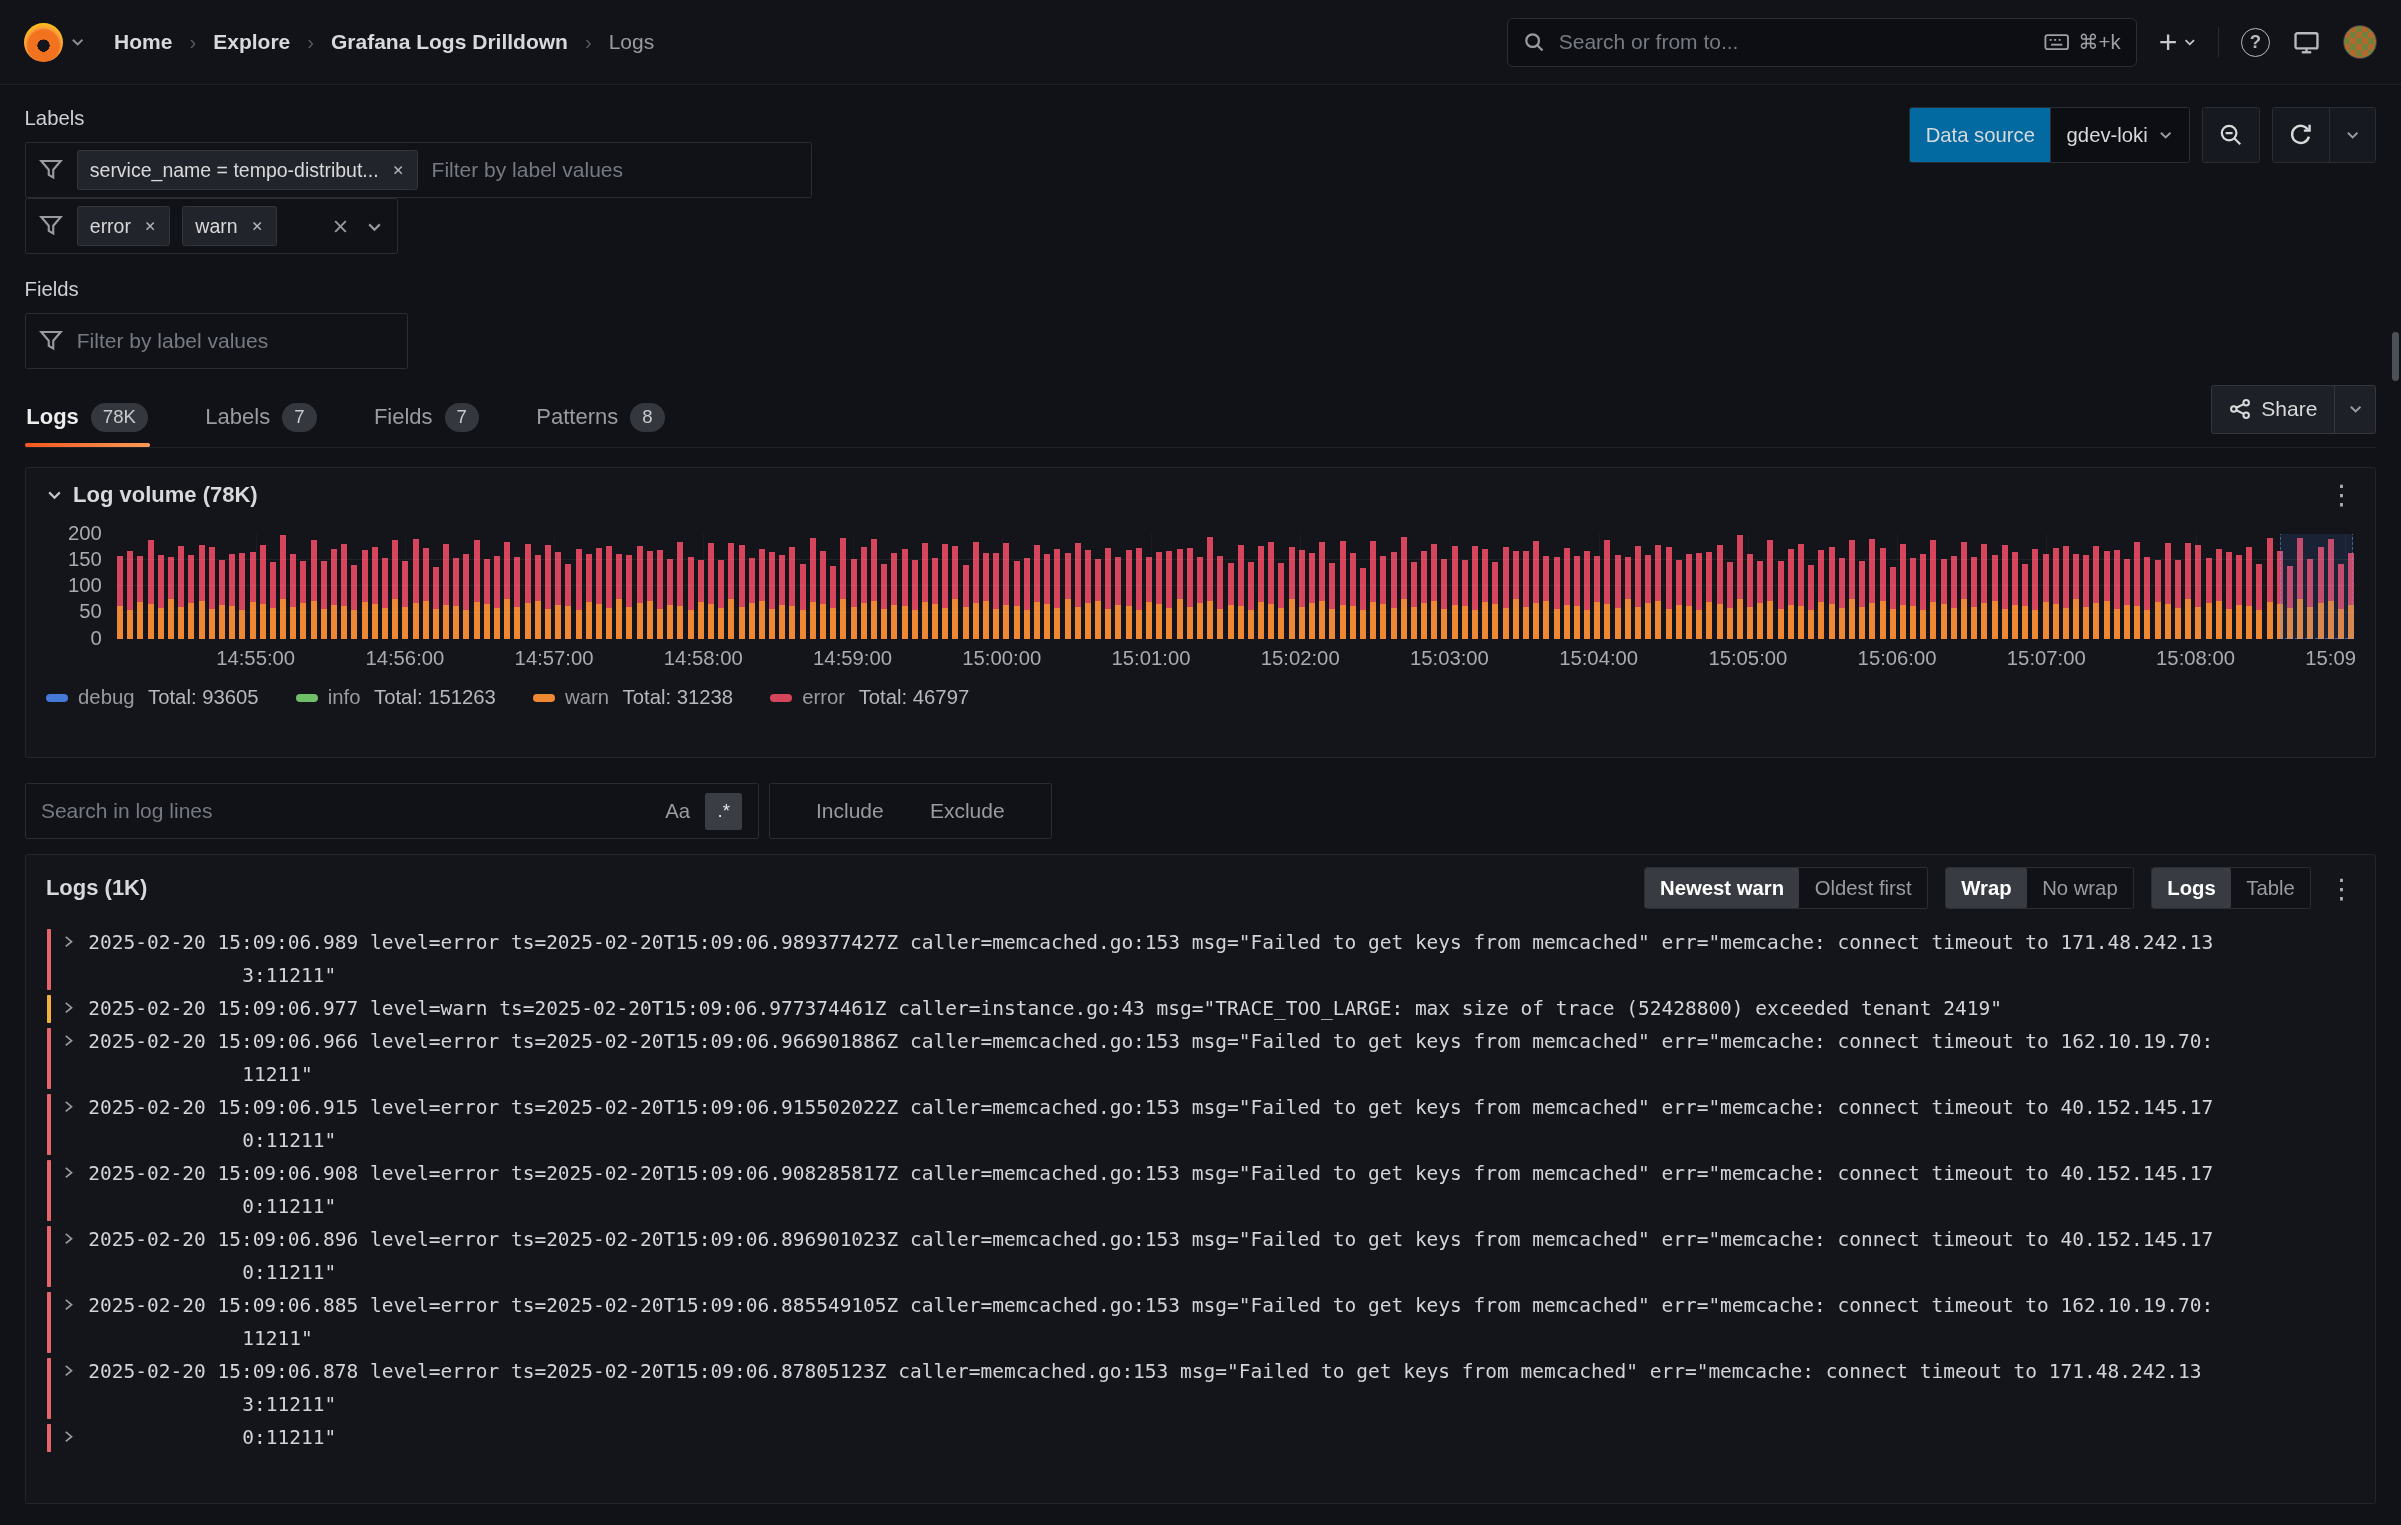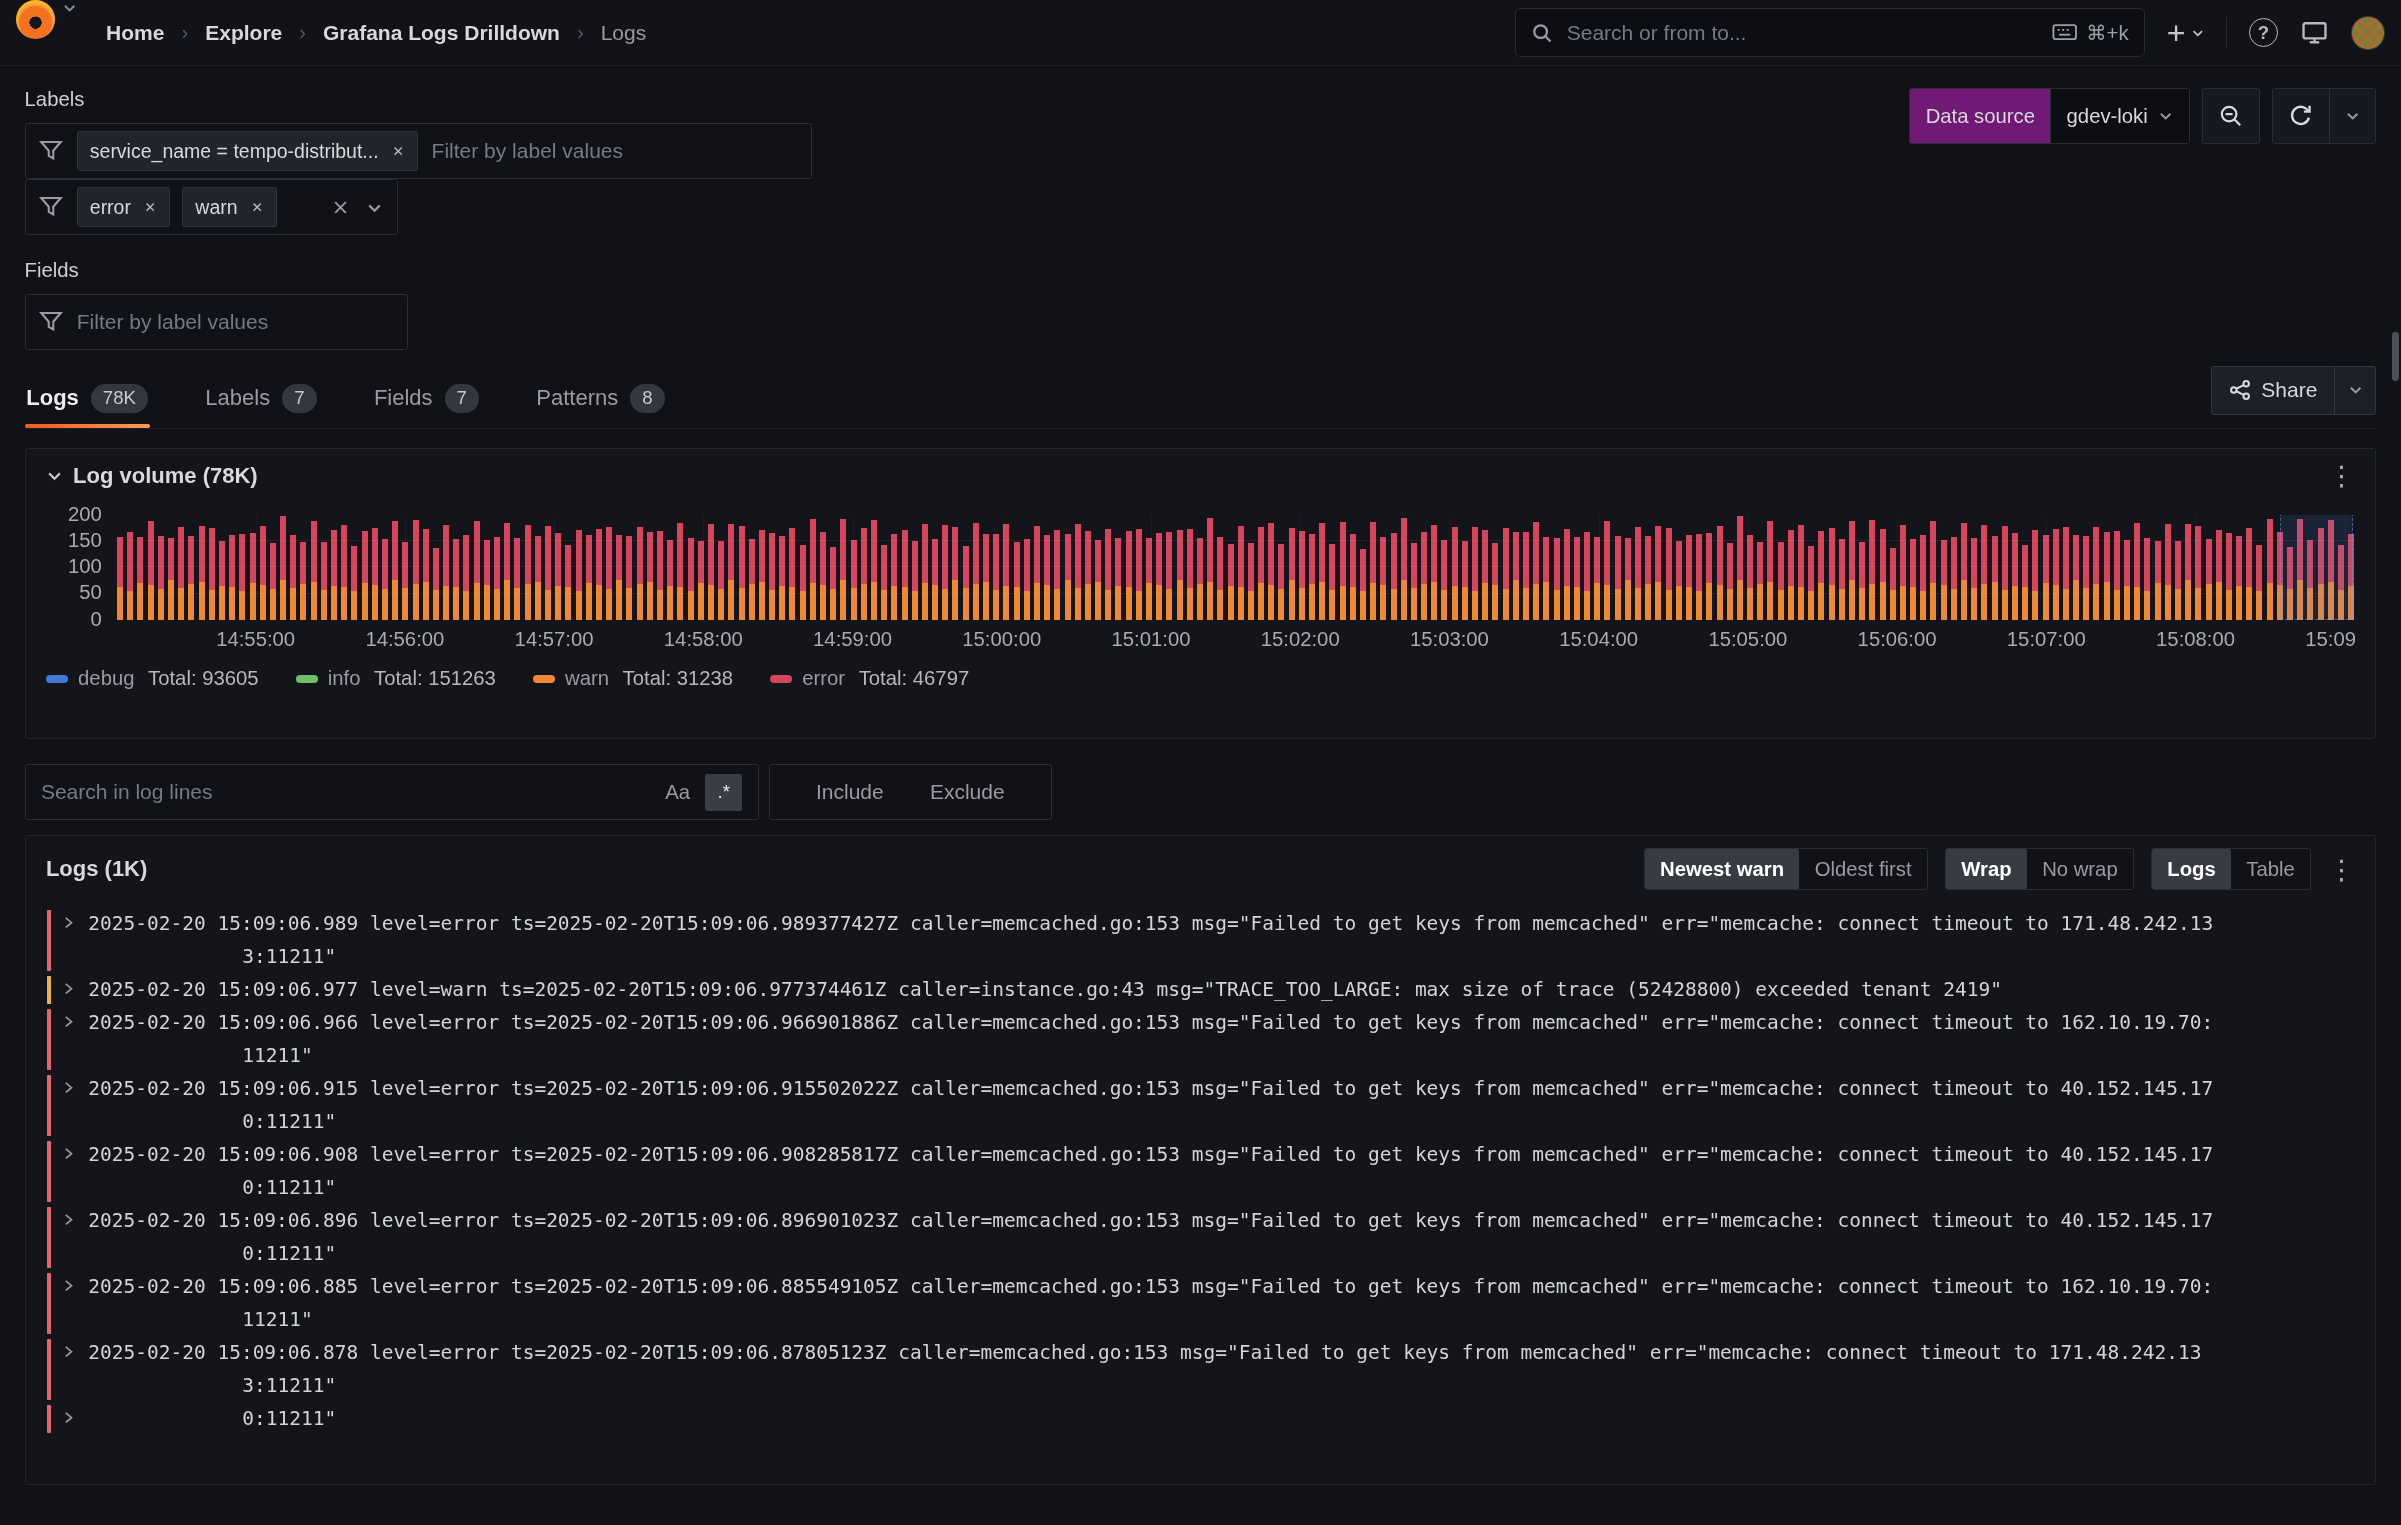--- a/index.html
+++ b/index.html
@@ -9,21 +9,21 @@
   *{box-sizing:border-box}
   html,body{margin:0;padding:0}
   body{
     width:2401px;height:1525px;overflow:hidden;background:var(--bg);
     font-family:"Liberation Sans",sans-serif;color:var(--text);position:relative;
   }
   .mono{font-family:"DejaVu Sans Mono",monospace}
   svg{display:block}
 
   
-  .topnav{height:66px;display:flex;padding:0 16px;border-bottom:0.8px solid #1e2026;background:#121319}
+  .topnav{height:85px;display:flex;align-items:center;padding:0 24px;border-bottom:0.8px solid #1e2026;background:#121319}
   .logo{width:39px;height:39px;border-radius:50%;
     background:radial-gradient(circle at 50% 58%, #15161b 0 20%, #f2721f 21% 52%, #f9a13b 60%, #fbca0a 78%, rgba(0,0,0,0) 79%);
     }
   .logo-chev{margin-left:6.8px;color:#8b8e96}
   .crumbs{display:flex;align-items:center;gap:17px;margin-left:29px;font-size:21px}
   .crumb{color:var(--text);font-weight:700;cursor:pointer}
   .crumb.last{color:var(--dim);font-weight:400}
   .crumb-sep{color:#585b63;font-size:20.3px}
   .nav-right{margin-left:auto;display:flex;align-items:center;gap:22px}
   .search-box{width:630px;height:49px;border:0.8px solid var(--border2);border-radius:6px;background:#0d0e13;
@@ -48,21 +48,21 @@
   .levels-box{width:373px}
   .fields-box{width:383px}
   .chip{display:flex;align-items:center;gap:12px;background:#22242b;border:0.8px solid #33353c;border-radius:2.5px;
     padding:7.6px 12px;font-size:19.5px;color:var(--text);cursor:pointer;white-space:nowrap}
   .placeholder{color:var(--faint);font-size:21px}
   .box-right{margin-left:auto;display:flex;align-items:center;gap:17px}
 
   .controls-row{display:flex;gap:12px;height:56px}
   .seg-group{display:flex;align-items:stretch;border:0.8px solid var(--border2);border-radius:2.5px;overflow:hidden}
   .seg{display:flex;align-items:center;gap:10.2px;padding:0 15.3px;font-size:20.3px;color:var(--text)}
-  .seg.label-seg{background:#701a75}
+  .seg.label-seg{background:#0369a1}
   .seg.value-seg{background:#0d0e13;border-left:0.8px solid var(--border2)}
   .seg.btn-seg{background:#171920;cursor:pointer}
   .seg.btn-seg + .seg.btn-seg{border-left:0.8px solid var(--border2)}
   .utc{color:#f5820b;font-weight:700;font-size:18.6px}
 
   
   .tabs-row{margin-top:29px;position:relative;border-bottom:0.8px solid #1f2127;display:flex;align-items:flex-end}
   .tabs{display:flex;gap:54px}
   .tab{display:flex;align-items:center;gap:12px;padding:5.1px 1.7px 15.3px 1.7px;position:relative;cursor:pointer}
   .tab-label{font-size:22px;color:var(--dim)}

